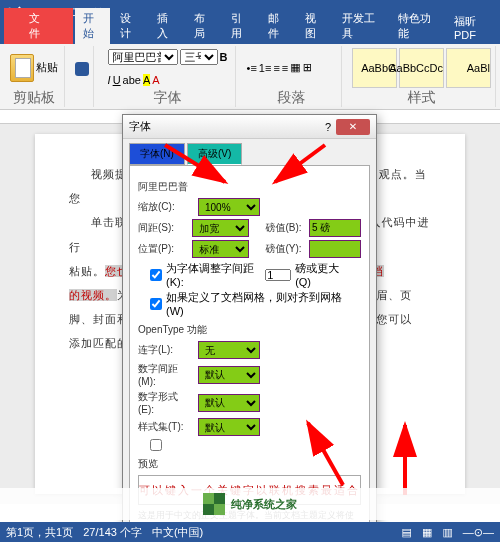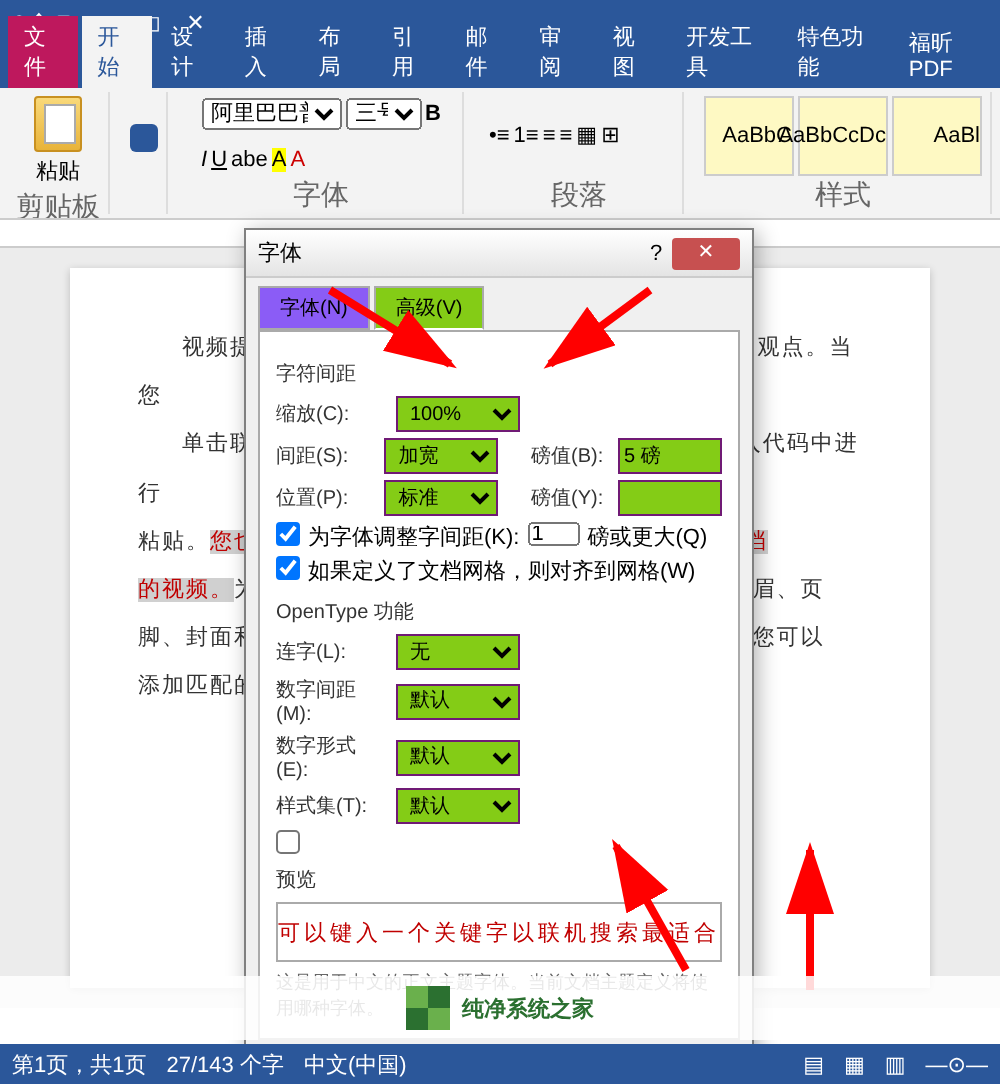--- a/index.html
+++ b/index.html
@@ -4,51 +4,51 @@
 <style>
 *{margin:0;padding:0;box-sizing:border-box;font-family:"Microsoft YaHei","SimSun",sans-serif;font-size:11px}
 body{width:500px;height:542px;background:#fff;overflow:hidden;position:relative}
 .titlebar{height:22px;background:linear-gradient(#2b579a,#2b579a);color:#fff;display:flex;align-items:center;padding:0 4px}
 .titlebar .doc-title{flex:1;text-align:center;font-size:11px}
 .win-btns{display:flex;gap:2px}
 .win-btns span{width:20px;text-align:center;cursor:pointer}
 .ribbon-tabs{height:22px;background:#2b579a;display:flex;align-items:flex-end;padding-left:4px;gap:2px;color:#fff}
 .ribbon-tabs .tab{padding:3px 8px;font-size:11px;cursor:pointer}
 .ribbon-tabs .tab.active{background:#f3f3f3;color:#2b579a}
-.ribbon-tabs .file-tab{background:#be185d;padding:3px 8px}
+.ribbon-tabs .file-tab{background:#ef4444;padding:3px 25px}
 .ribbon{height:66px;background:#f3f3f3;border-bottom:1px solid #ccc;display:flex;padding:2px 4px;gap:6px;overflow:hidden}
 .rgroup{display:flex;flex-direction:column;align-items:center;padding:0 4px;border-right:1px solid #ddd}
 .rgroup-body{flex:1;display:flex;align-items:center;gap:2px;flex-wrap:wrap}
 .rgroup-label{font-size:14px;color:#666;margin-top:auto}
-.paste-btn{display:flex;flex-direction:column;align-items:center;gap:2px;padding:2px}
+.paste-btn{display:flex;flex-direction:row;align-items:center;gap:2px;padding:2px}
 .paste-ico{width:24px;height:28px;background:linear-gradient(#f9d97a,#e8b339);border:1px solid #c89020;border-radius:2px;position:relative}
 .paste-ico::after{content:"";position:absolute;top:3px;left:4px;width:14px;height:18px;background:#fff;border:1px solid #aaa}
 .style-box{width:45px;height:40px;border:1px solid #ccc;background:#fef9c3;display:flex;align-items:center;justify-content:flex-end;font-size:10px}
 .ruler{height:14px;background:#fff;border-bottom:1px solid #ccc}
 .doc-area{position:relative;height:380px;background:#ececec;padding:10px 20px}
 .page{background:#fff;width:430px;margin:0 auto;padding:28px 34px;min-height:360px;box-shadow:0 1px 4px rgba(0,0,0,.2);font-size:14px;line-height:2.2;color:#333;letter-spacing:1px}
 .page .hl{background:#d0d0d0;color:#c00000}
 .page p{text-indent:2em}
 .dialog{position:absolute;left:122px;top:114px;width:255px;background:#f0f0f0;border:1px solid #808080;box-shadow:2px 2px 10px rgba(0,0,0,.3)}
 .dlg-title{height:24px;background:linear-gradient(#fff,#e4e4e4);border-bottom:1px solid #ccc;display:flex;align-items:center;padding:0 6px;font-size:11px}
 .dlg-title span:first-child{flex:1}
 .dlg-close{width:34px;height:16px;background:#c75050;color:#fff;text-align:center;border-radius:2px;font-size:10px;line-height:16px;cursor:pointer}
 .dlg-help{width:16px;text-align:center;cursor:pointer}
 .dlg-tabs{display:flex;padding:4px 6px 0;gap:2px}
-.dlg-tabs .dtab{padding:3px 10px;border:1px solid #aaa;background:#8b5cf6;font-size:10px;cursor:pointer}
-.dlg-tabs .dtab.active{background:#84cc16;border-bottom-color:#fff}
+.dlg-tabs .dtab{padding:3px 10px;border:1px solid #aaa;background:#1d4ed8;font-size:10px;cursor:pointer}
+.dlg-tabs .dtab.active{background:#14b8a6;border-bottom-color:#fff}
 .dlg-body{border:1px solid #aaa;margin:0 6px 6px;padding:8px;background:#fff;font-size:10px}
 .sect-title{font-size:10px;margin:6px 0 4px;color:#333}
 .row{display:flex;align-items:center;gap:4px;margin:3px 0}
 .row label{width:56px;text-align:left;font-size:10px;color:#333}
 .row input[type=text],.row select{height:18px;border:1px solid #701a75;padding:0 2px;font-size:10px;background:#84cc16}
 .spin{width:52px}
 .sel{width:62px}
 .row .gap{width:10px}
-.chk{display:flex;align-items:flex-start;gap:4px;margin:2px 0;font-size:10px}
+.chk{display:flex;align-items:center;gap:4px;margin:2px 12px;font-size:10px}
 .chk input{width:12px;height:12px}
 .preview{border:1px solid #aaa;height:30px;margin:3px 0;display:flex;align-items:center;justify-content:center;font-size:10px;color:#c00000;letter-spacing:2px;overflow:hidden;white-space:nowrap}
 .note{font-size:9px;color:#666;margin-top:4px}
 .dlg-btns{display:flex;gap:6px;padding:6px;justify-content:flex-end;align-items:center}
 .dlg-btns .left{margin-right:auto;display:flex;gap:4px}
 .btn{padding:2px 10px;border:1px solid #888;background:linear-gradient(#fdfdfd,#e4e4e4);font-size:10px;cursor:pointer;border-radius:2px}
 .statusbar{position:absolute;bottom:0;left:0;right:0;height:20px;background:#2b579a;color:#fff;display:flex;align-items:center;padding:0 6px;font-size:10px;gap:10px}
 .watermark{position:absolute;bottom:22px;left:0;right:0;display:flex;align-items:center;justify-content:center;gap:6px;font-size:16px;color:#2b7030;font-weight:bold;background:rgba(255,255,255,.85);padding:5px 0}
 .wm-logo{width:22px;height:22px;display:inline-block}
 .wm-logo::before{content:"";display:block;width:22px;height:22px;background:conic-gradient(#2b7030 0 25%,#6ab04c 0 50%,#2b7030 0 75%,#6ab04c 0)}
@@ -69,21 +69,20 @@
 </div>
 
 <div class="ribbon-tabs">
   <div class="tab file-tab">文件</div>
   <div class="tab active">开始</div>
   <div class="tab">设计</div>
   <div class="tab">插入</div>
   <div class="tab">布局</div>
   <div class="tab">引用</div>
   <div class="tab">邮件</div>
-  <div class="tab">审阅</div>
   <div class="tab">视图</div>
   <div class="tab">开发工具</div>
   <div class="tab">特色功能</div>
   <div class="tab">福昕PDF</div>
 </div>
 
 <div class="ribbon">
   <div class="rgroup">
     <div class="rgroup-body">
       <div class="paste-btn">
@@ -156,21 +155,21 @@
   <div class="dlg-title">
     <span>字体</span>
     <span class="dlg-help">?</span>
     <span class="dlg-close">✕</span>
   </div>
   <div class="dlg-tabs">
     <div class="dtab">字体(N)</div>
     <div class="dtab active">高级(V)</div>
   </div>
   <div class="dlg-body">
-    <div class="sect-title">字符间距</div>
+    <div class="sect-title">阿里巴巴普</div>
     <div class="row">
       <label>缩放(C):</label>
       <select class="sel"><option>100%</option></select>
     </div>
     <div class="row">
       <label>间距(S):</label>
       <select class="sel"><option>加宽</option></select>
       <span class="gap"></span>
       <label style="width:44px">磅值(B):</label>
       <input type="text" class="spin" value="5 磅" style="">

